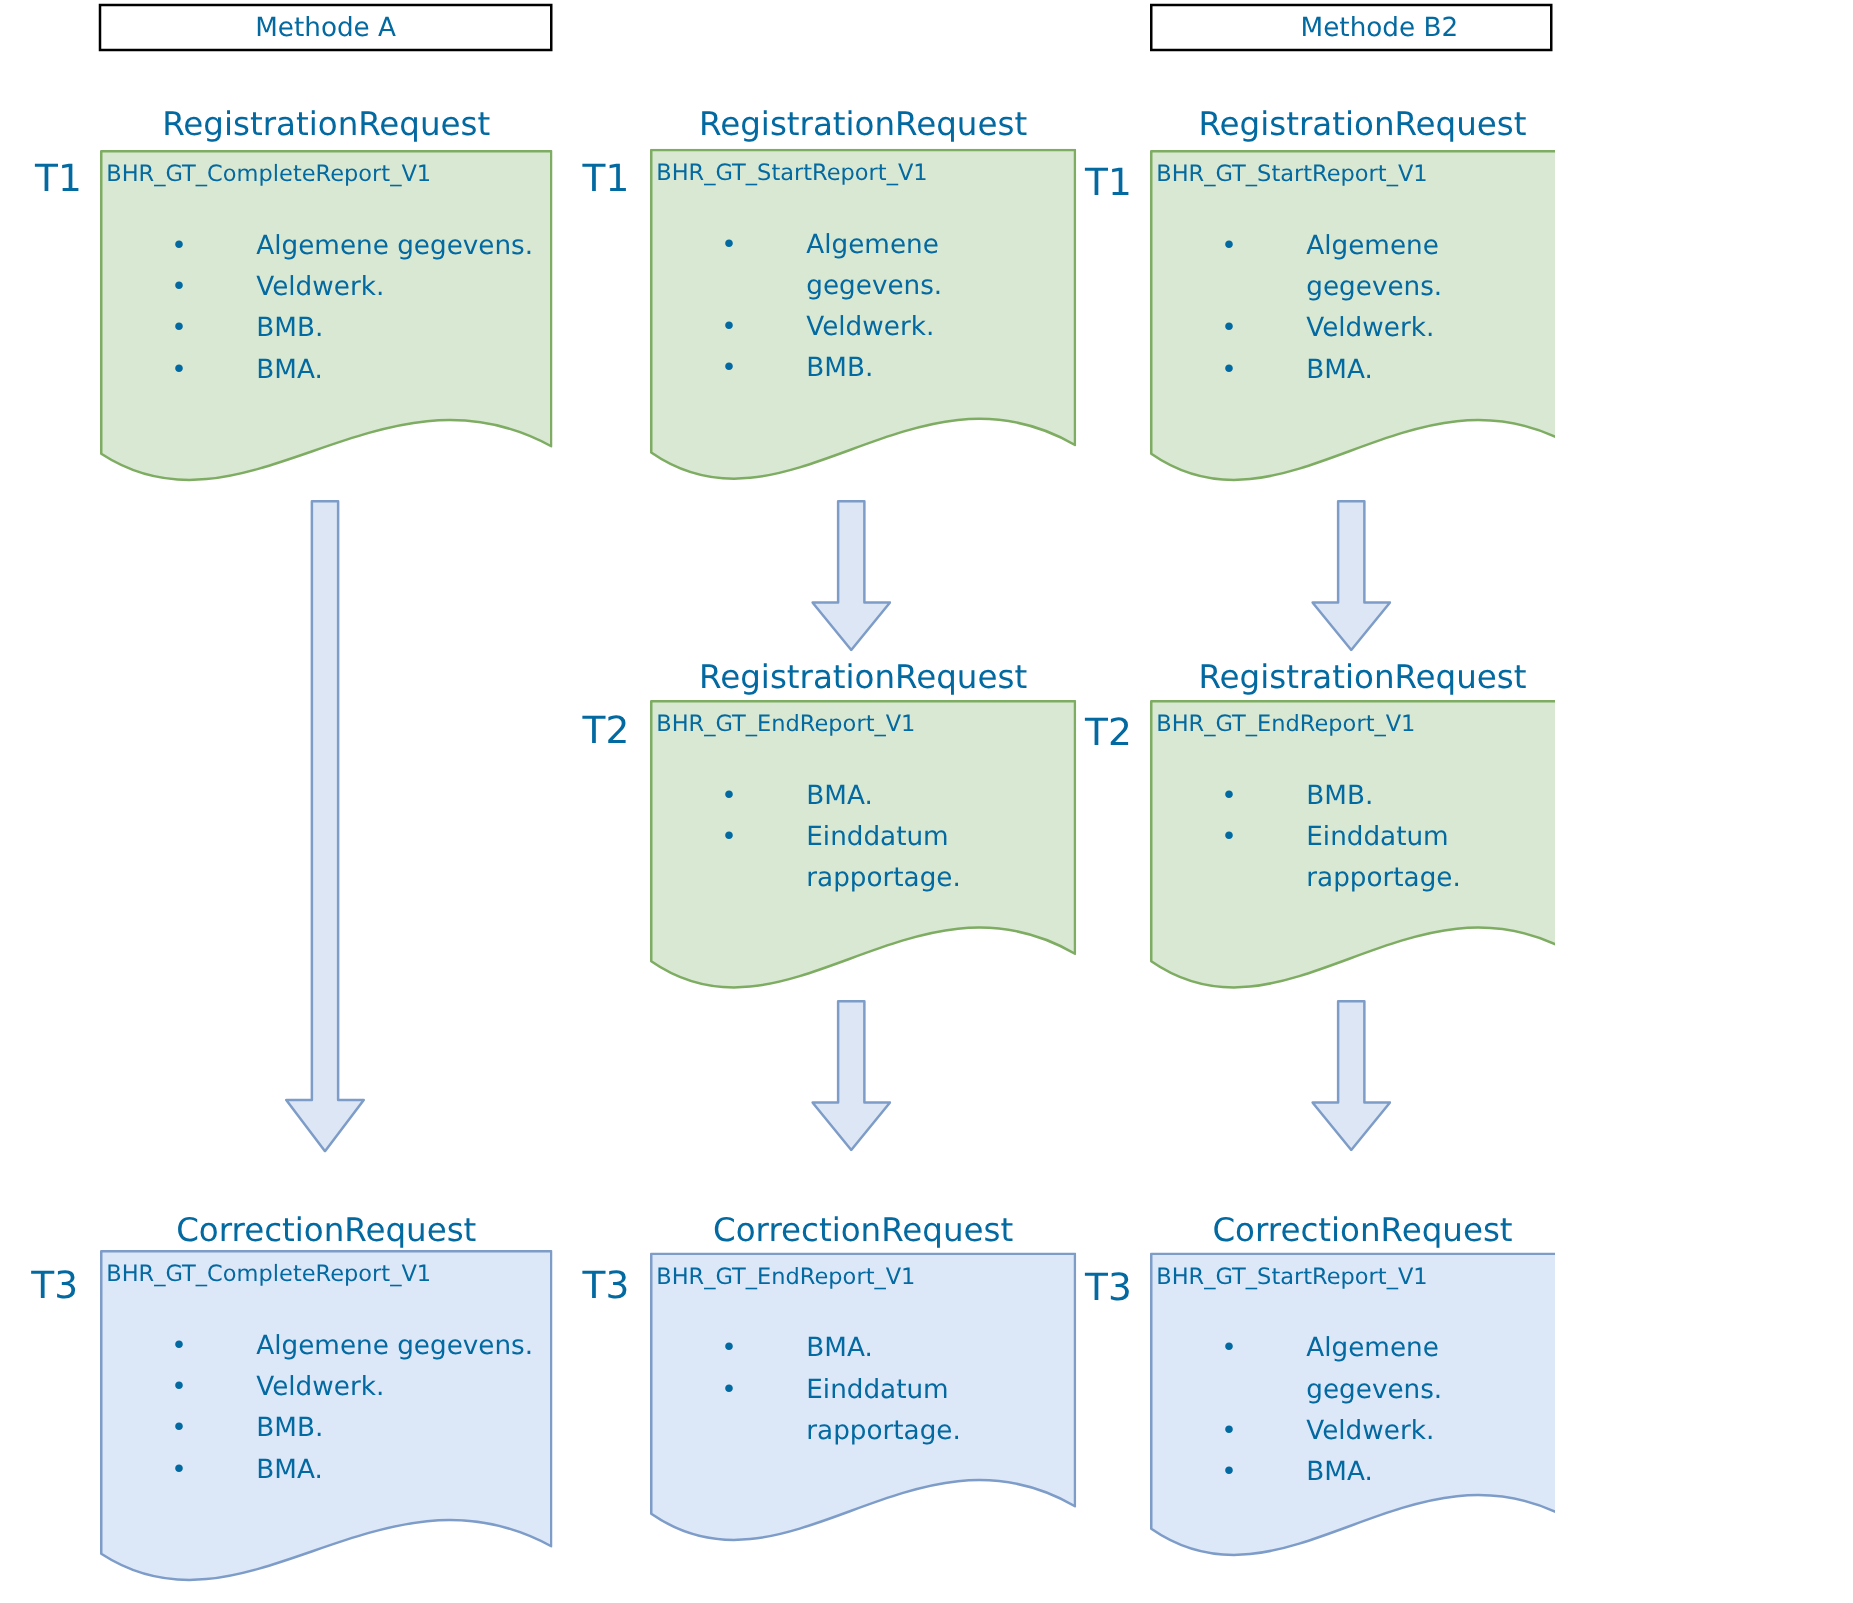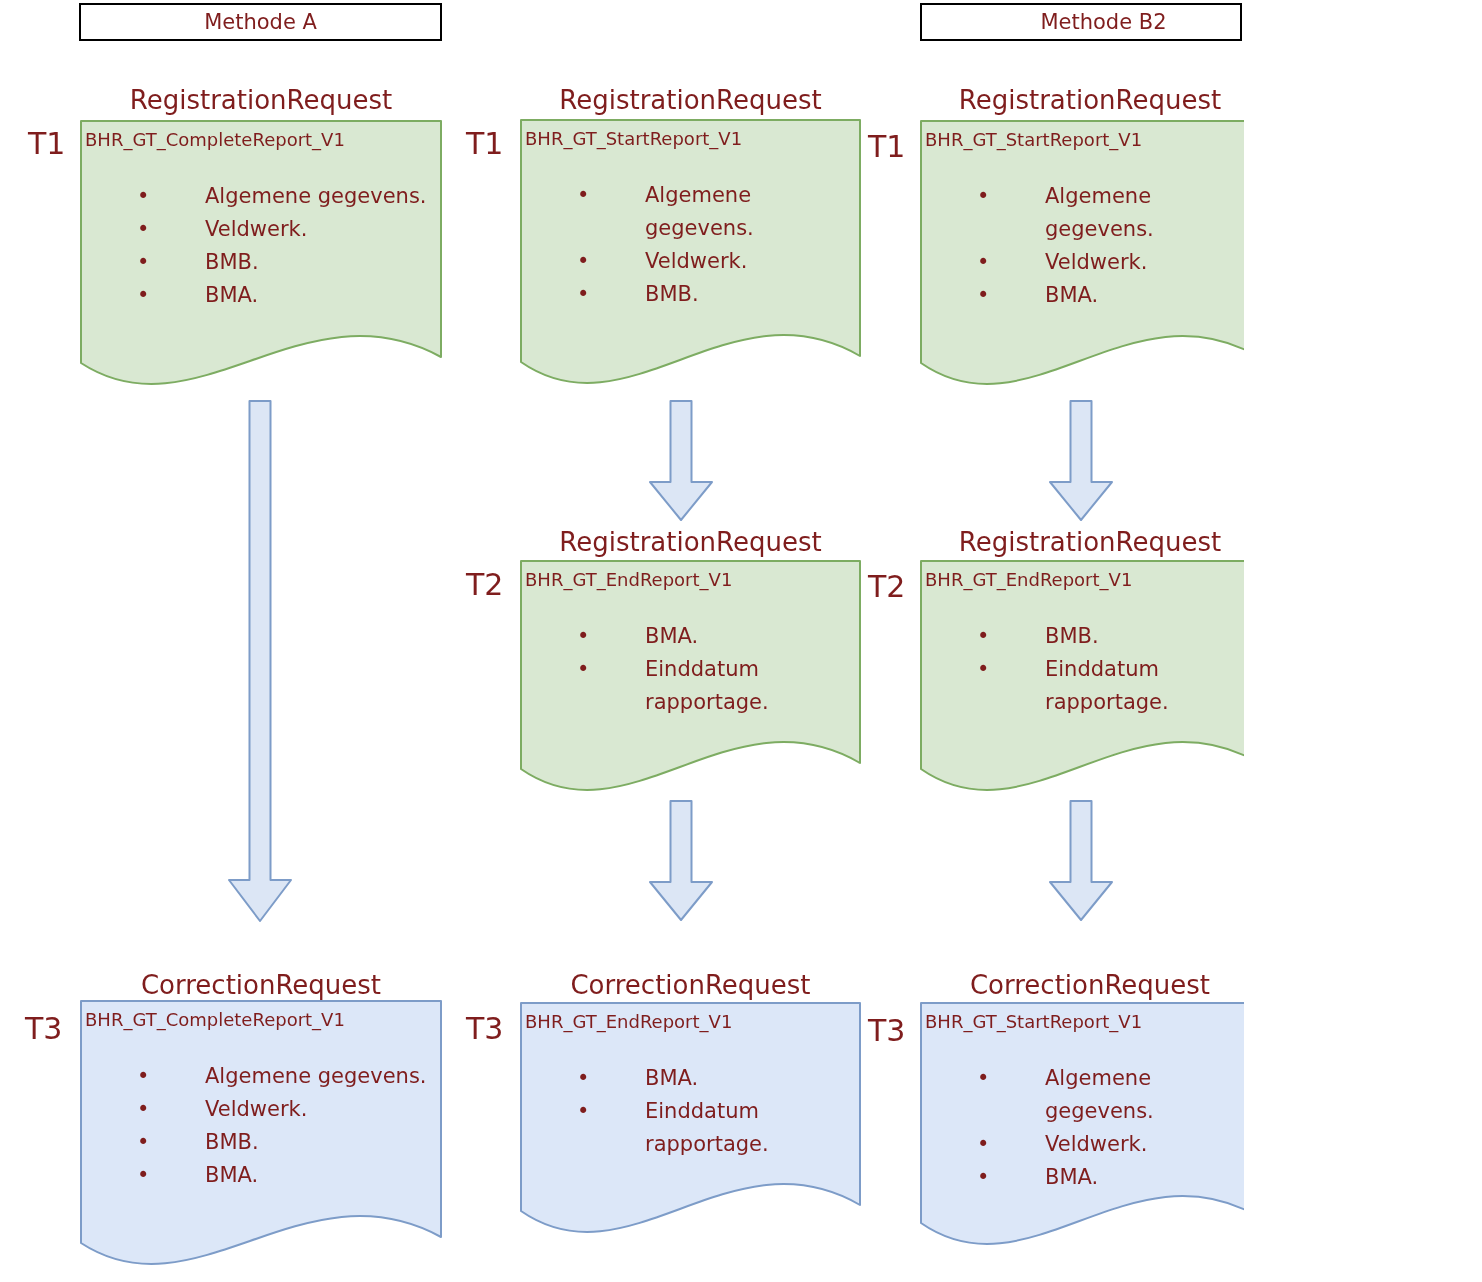--- a/index.html
+++ b/index.html
@@ -1,18 +1,18 @@
 <!DOCTYPE html>
 <html><head>
 <meta charset="utf-8">
 <style>
   html,body{margin:0;padding:0;background:#ffffff;}
   #canvas{
     position:relative;width:1244px;height:1282px;overflow:hidden;background:#ffffff;
-    font-family:"DejaVu Sans","Liberation Sans",sans-serif;color:#7f1d1d;
+    font-family:"DejaVu Sans","Liberation Sans",sans-serif;color:#0369a1;
   }
   .hdr{
     position:absolute;height:38px;box-sizing:border-box;background:#ffffff;
     border:2px solid #000000;display:flex;align-items:center;justify-content:center;
     font-size:21px;
   }
   .rowtitle{position:absolute;text-align:center;font-size:26px;white-space:nowrap;}
   .tlabel{position:absolute;font-size:30px;}
   .doc{position:absolute;}
   .doc svg{position:absolute;left:0;top:0;display:block;}

